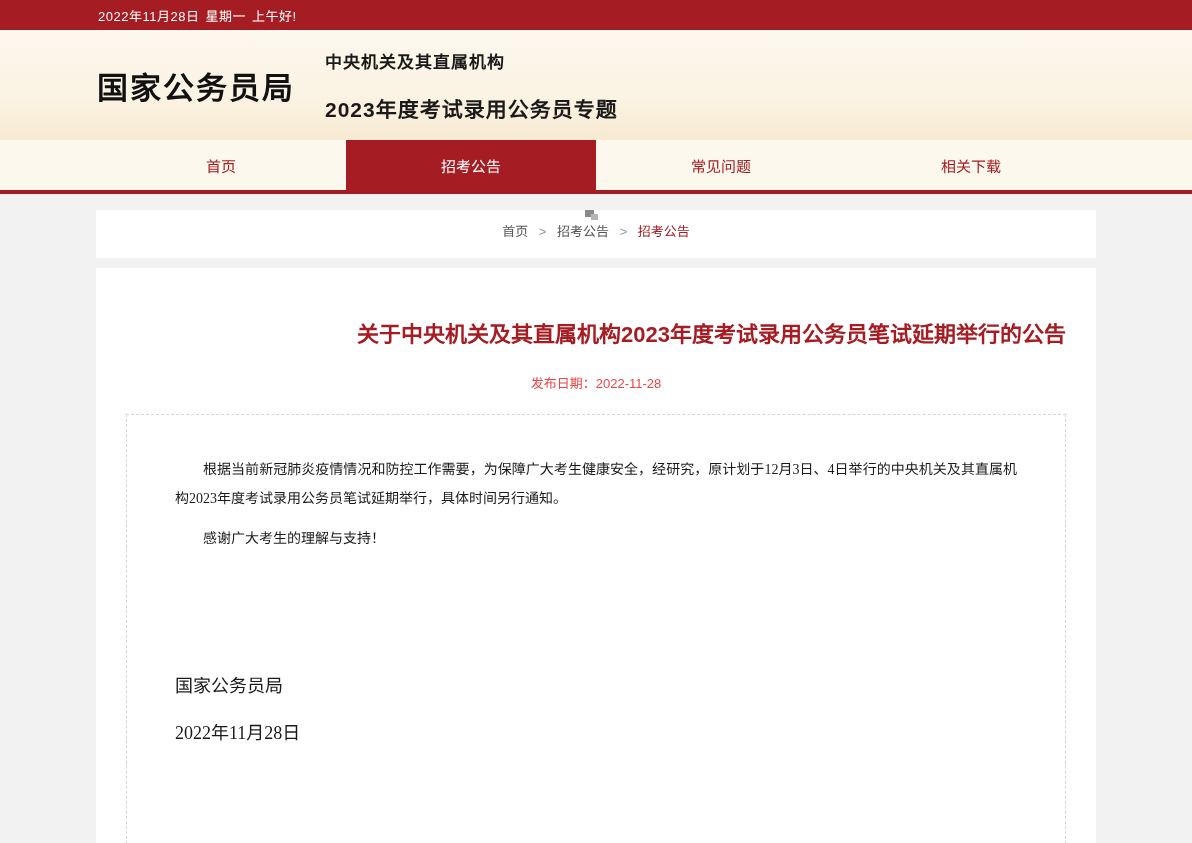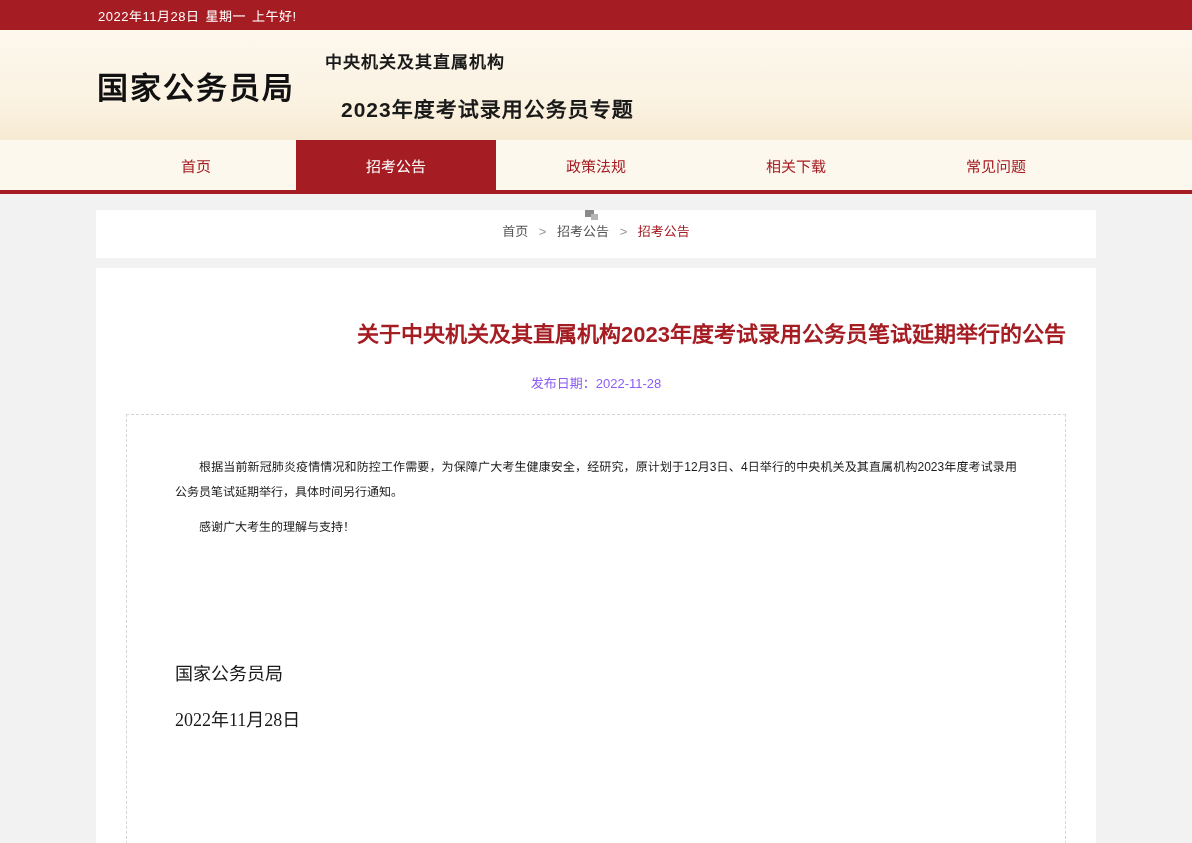--- a/index.html
+++ b/index.html
@@ -67,21 +67,20 @@
     font-weight: bold;
     color: #1a1a1a;
     letter-spacing: 1px;
     margin-bottom: 20px;
   }
   .title-line2 {
     font-size: 21px;
     font-weight: bold;
     color: #1a1a1a;
     letter-spacing: 1px;
-    margin-left: 16px;
   }
 
   
   .navwrap {
     background: #fdf8ee;
     border-bottom: 4px solid #a51c22;
     height: 50px;
   }
   .nav {
     width: 1000px;
@@ -171,35 +170,35 @@
     text-align: right;
     color: #a51c22;
     font-size: 22px;
     font-weight: bold;
     line-height: 1.5;
     margin: 20px 0 0 0;
     font-family: "Liberation Sans", "DejaVu Sans", sans-serif;
   }
   .doc-date {
     text-align: center;
-    color: #8b5cf6;
+    color: #ef4444;
     font-size: 13px;
     margin-top: 22px;
     margin-bottom: 22px;
   }
   .doc-body {
     border: 1px dashed #d6d6d6;
     border-bottom: none;
     padding: 40px 48px 0 48px;
     min-height: 430px;
     box-sizing: border-box;
   }
   .doc-body p {
-    font-family: Liberation Sans, sans-serif;
-    font-size: 12px;
+    font-family: Liberation Serif, serif;
+    font-size: 14px;
     color: #1a1a1a;
     line-height: 2.1;
     margin: 0 0 10px 0;
     text-indent: 2em;
     text-align: justify;
   }
   .sign {
     margin-top: 110px;
     text-align: center;
   }
@@ -231,23 +230,22 @@
       <div class="title-line1">中央机关及其直属机构</div>
       <div class="title-line2">2023年度考试录用公务员专题</div>
     </div>
   </div>
 </div>
 
 <div class="navwrap">
   <nav class="nav">
     <div class="nav-item">首页</div>
     <div class="nav-item active">招考公告</div>
-    <div class="nav-item">政策法规</div>
+    <div class="nav-item">常见问题</div>
     <div class="nav-item">相关下载</div>
-    <div class="nav-item">常见问题</div>
   </nav>
 </div>
 
 <div class="page">
 
   <div class="crumbbar">
     <span class="crumb-icon"></span>
     <div class="crumb">
       <a href="#">首页</a>
       <span class="sep">&gt;</span>

